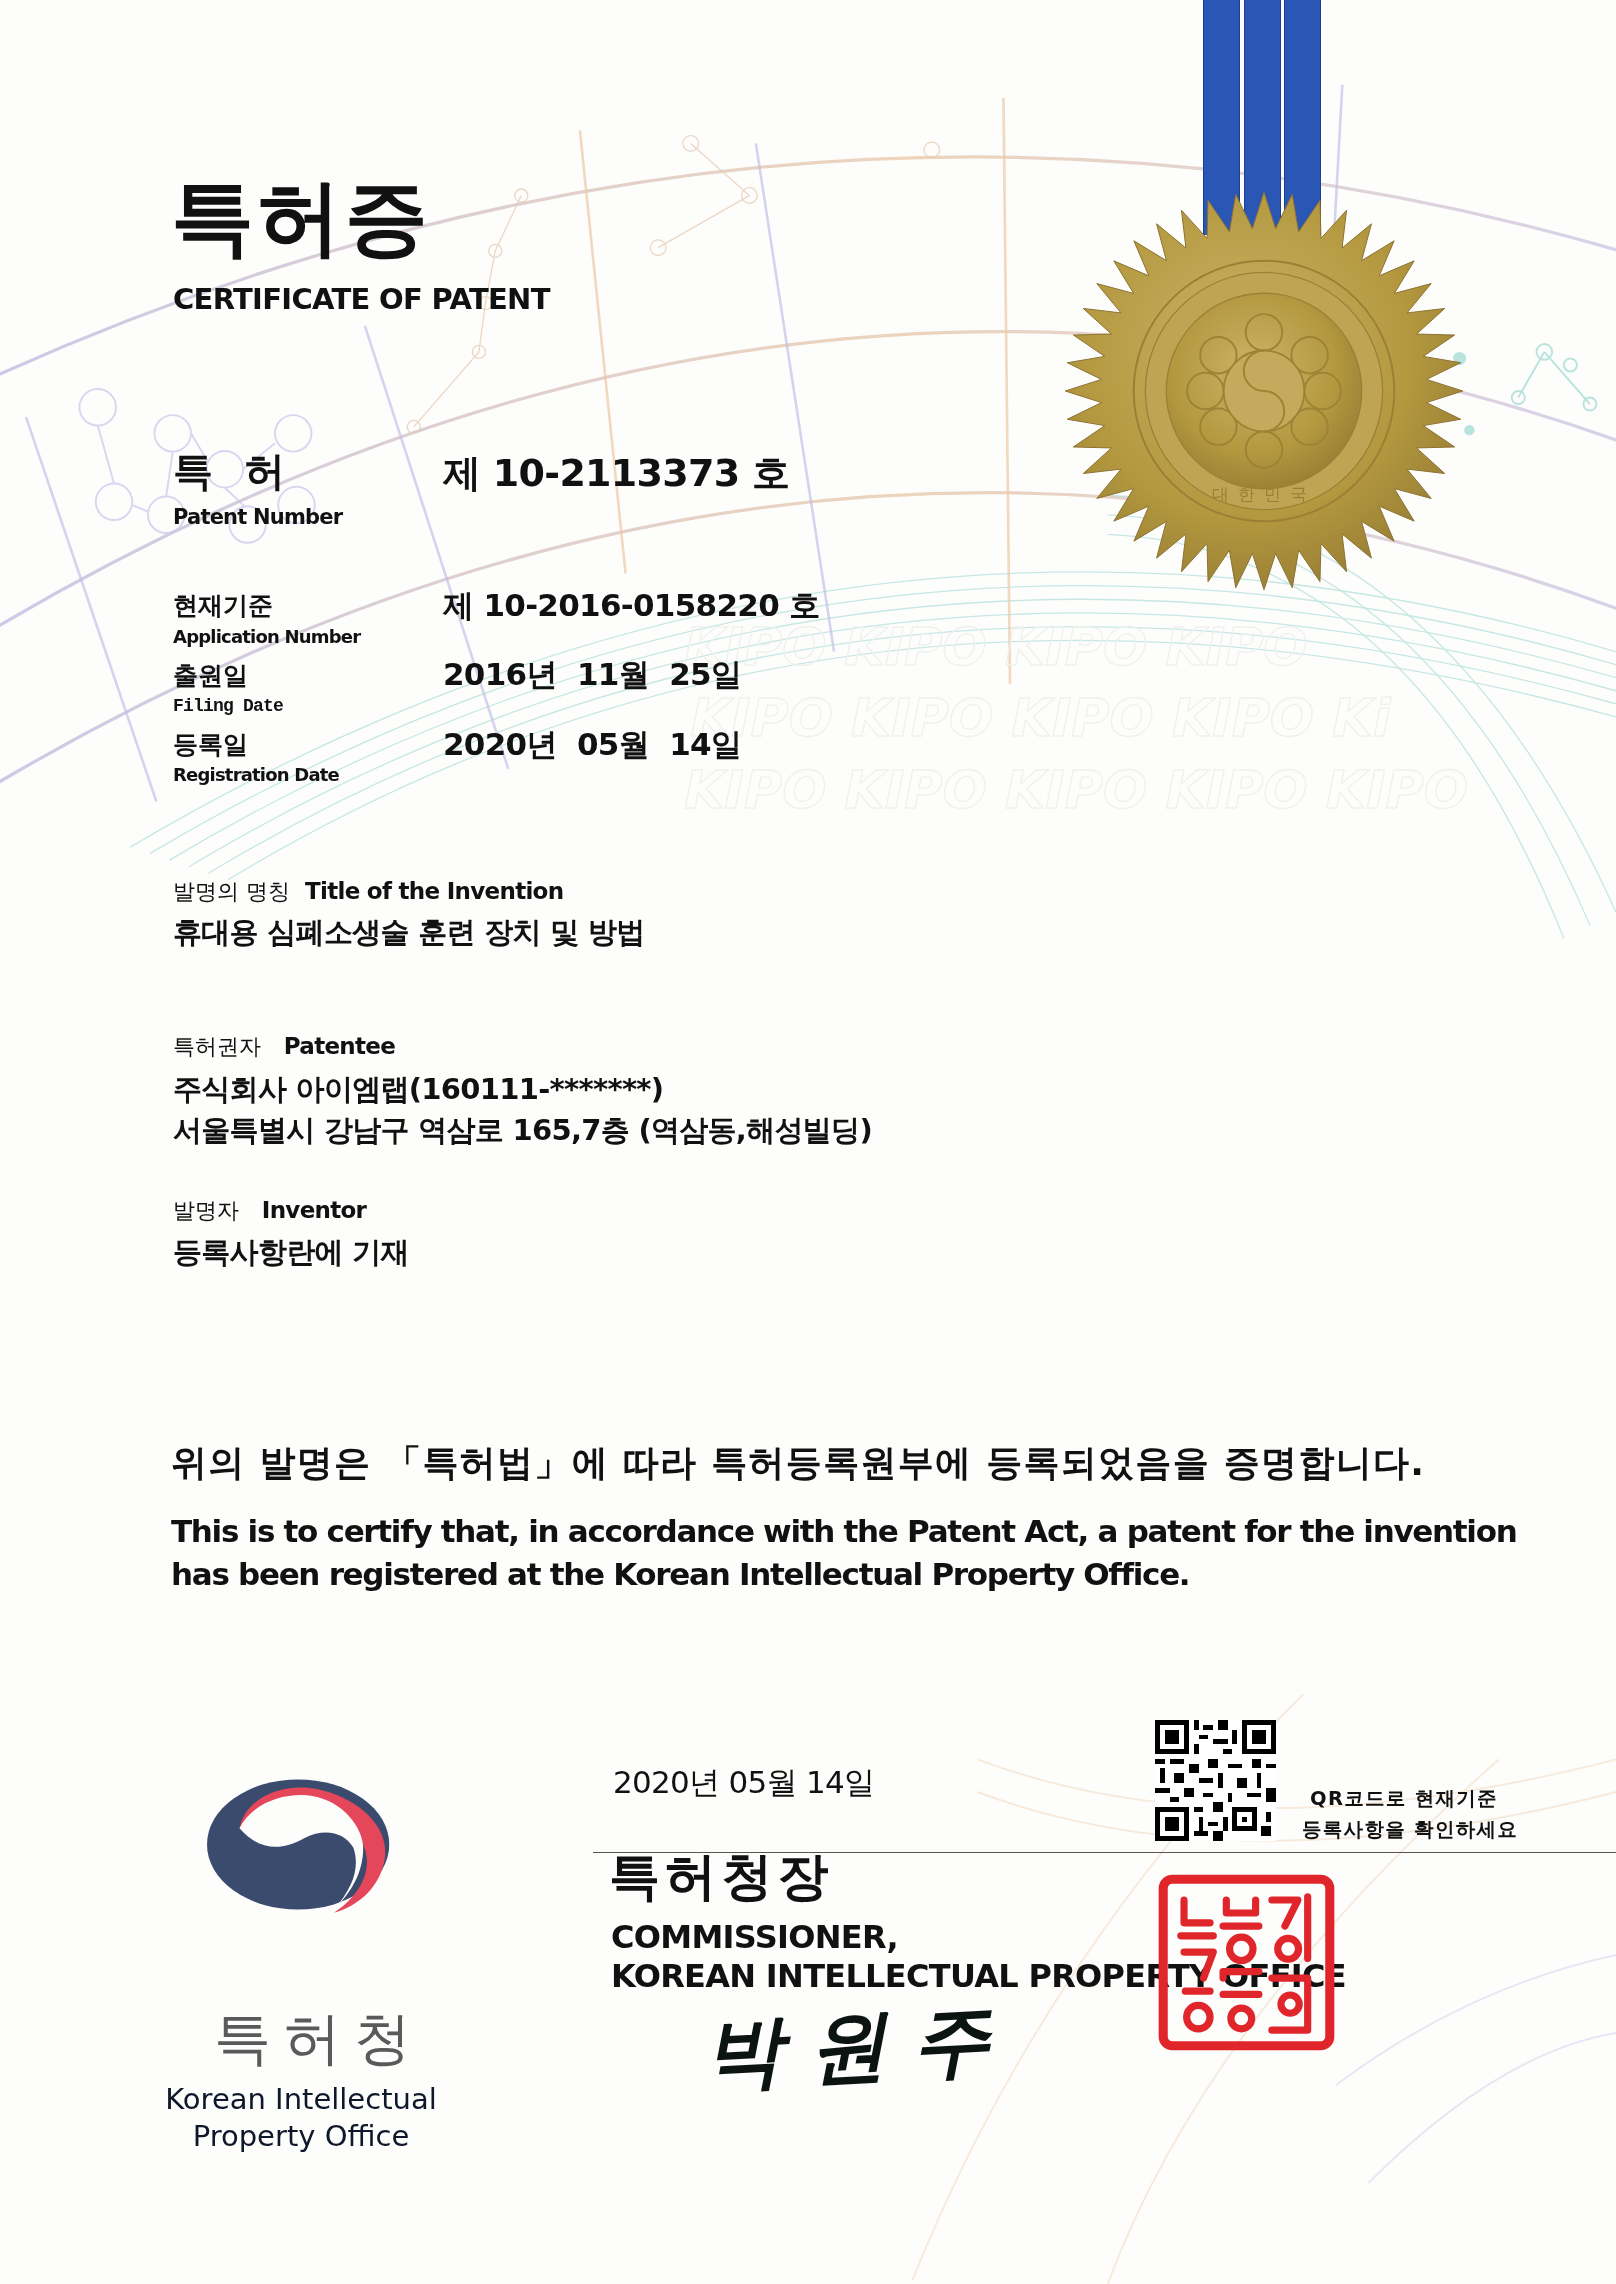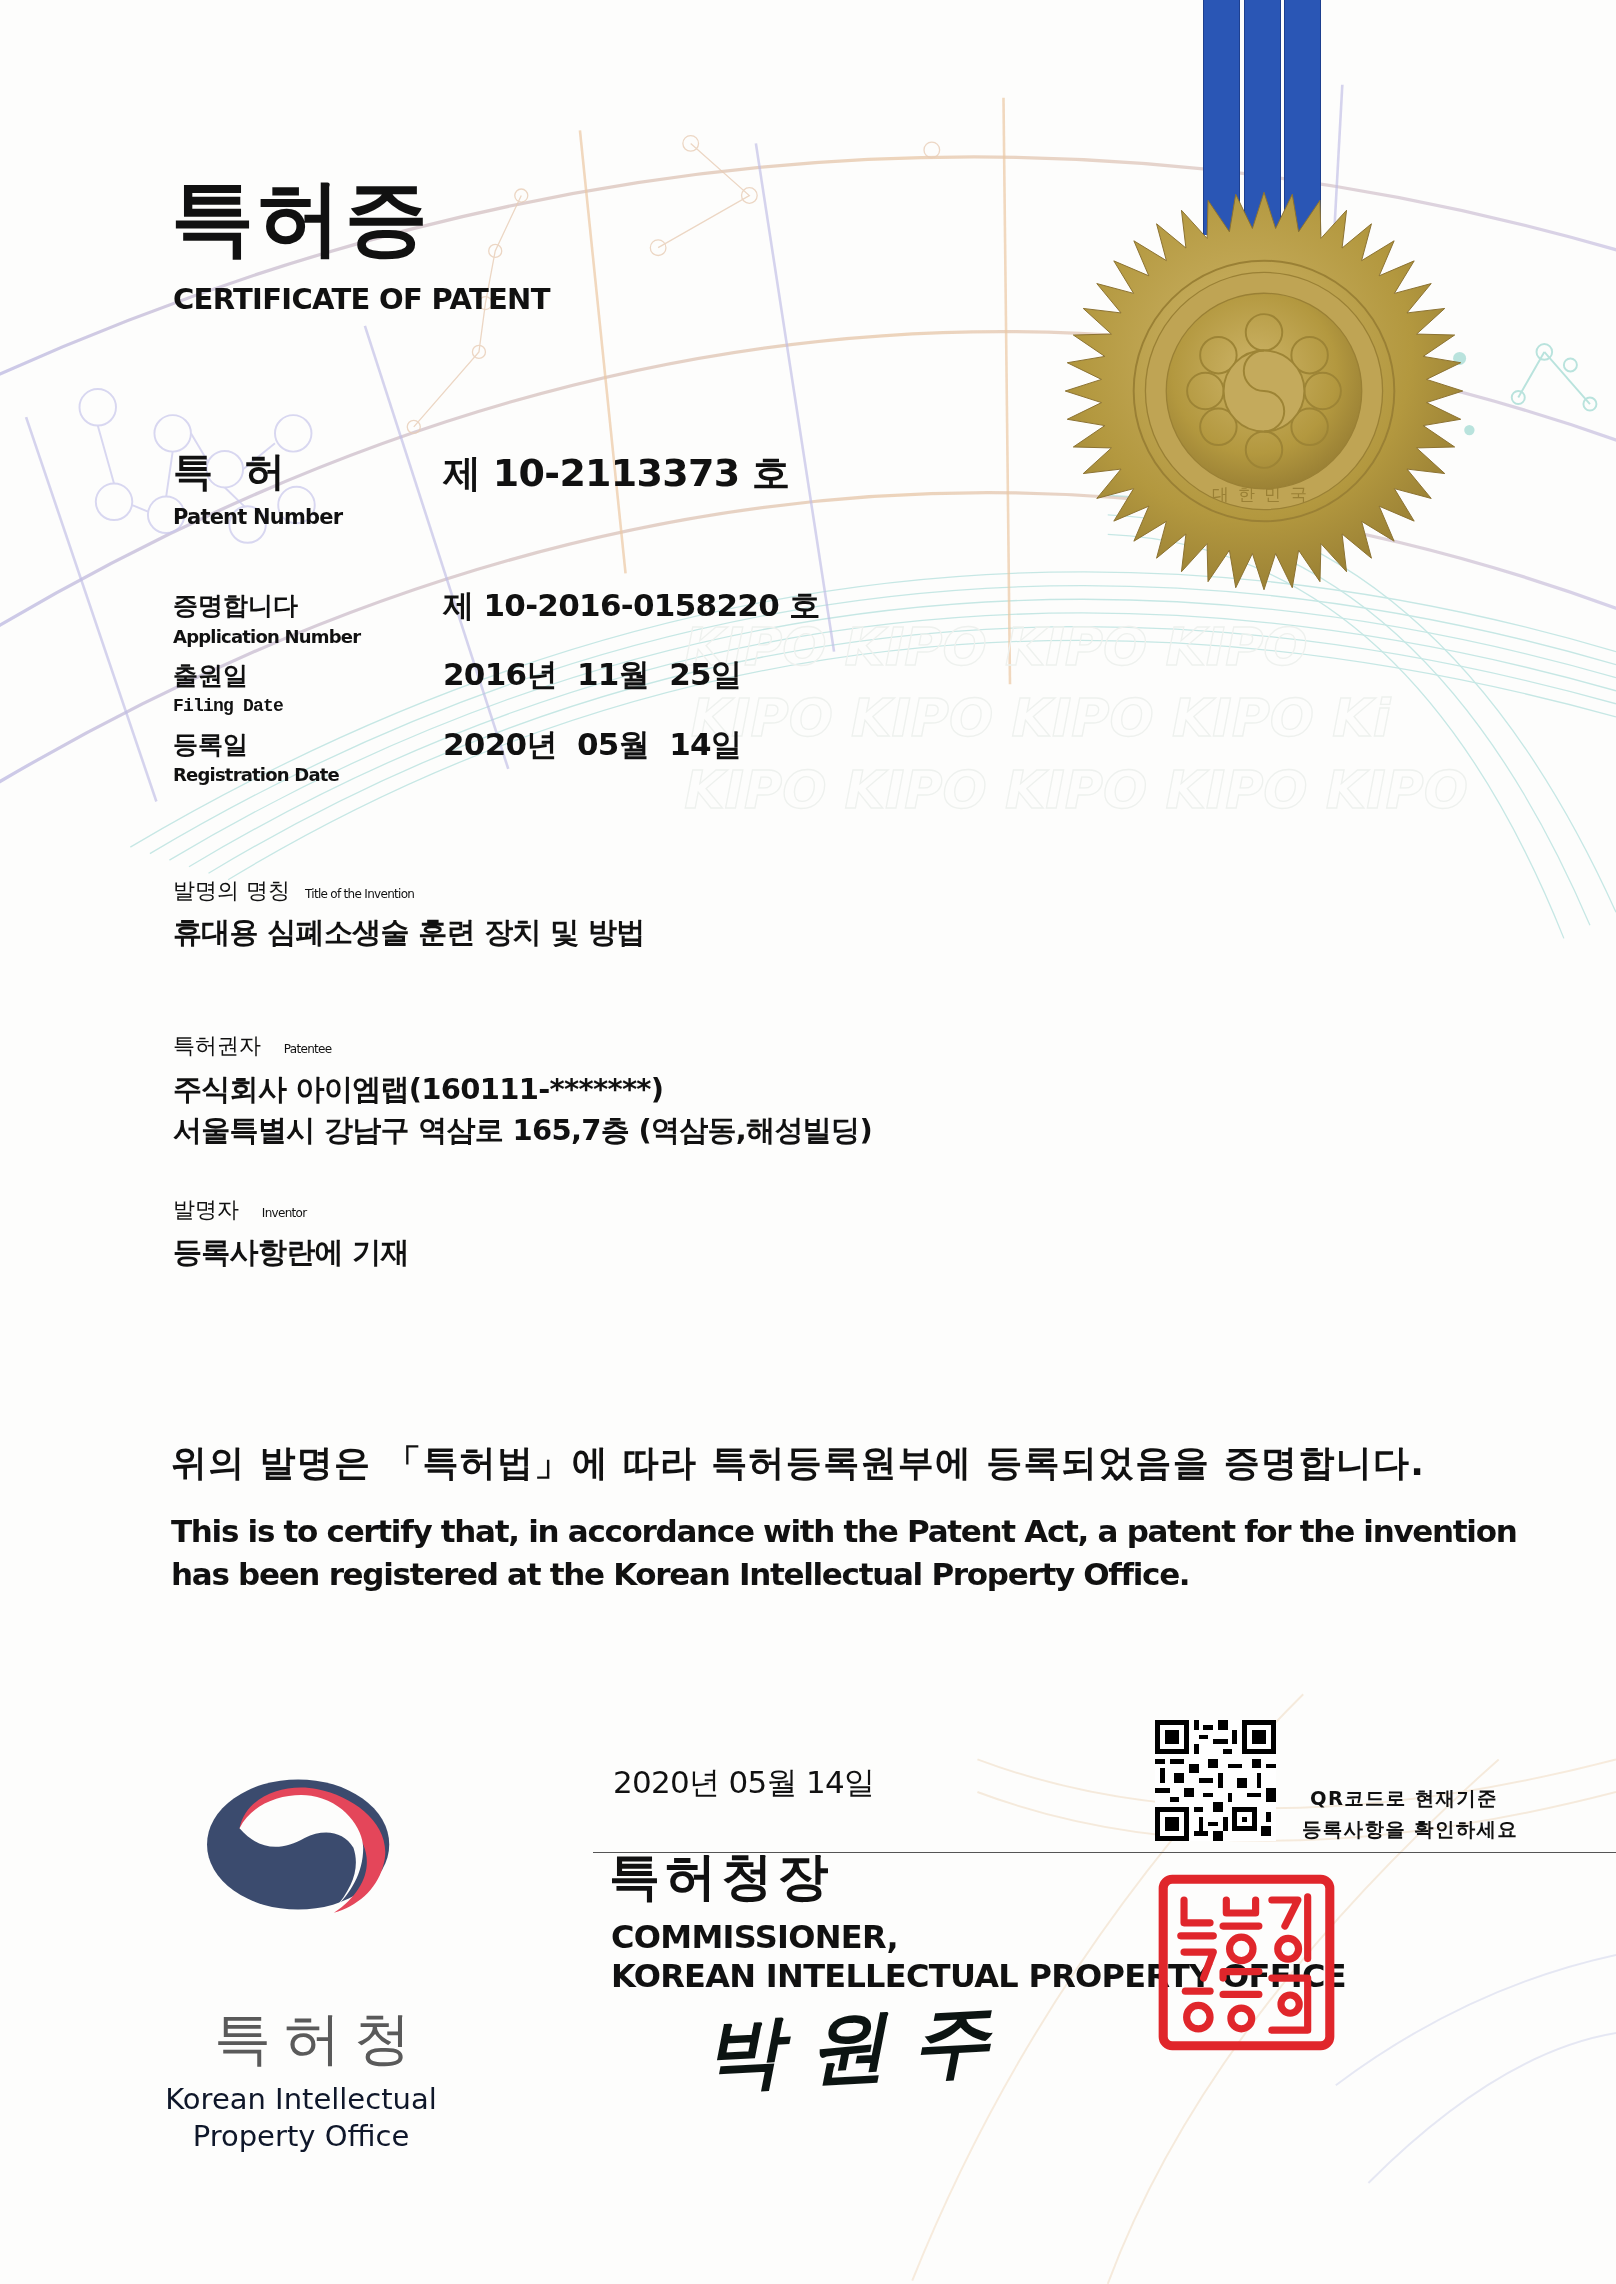--- a/index.html
+++ b/index.html
@@ -12,21 +12,21 @@
   .bg { position: absolute; left: 0; top: 0; width: 1616px; height: 2284px; }
   .abs { position: absolute; white-space: nowrap; }
   .title-ko { left: 171px; top: 176px; font-size: 83px; font-weight: bold; letter-spacing: 3.9px; line-height: 1; }
   .title-en { left: 173px; top: 282px; font-size: 29px; font-weight: bold; letter-spacing: -0.7px; }
   .lbl-ko-big { font-size: 40px; font-weight: bold; letter-spacing: 9px; line-height: 1; }
   .lbl-ko { font-size: 25px; font-weight: bold; line-height: 1; }
   .lbl-en { font-size: 18px; font-weight: bold; letter-spacing: -0.8px; line-height: 1; }
   .val-big { font-size: 38px; font-weight: bold; letter-spacing: -0.7px; line-height: 1; }
   .val { font-size: 31px; font-weight: bold; letter-spacing: -0.7px; line-height: 1; }
   .sec-lbl-ko { font-size: 22px; font-weight: normal; line-height: 1; }
-  .sec-lbl-en { font-size: 12px; font-weight: normal; letter-spacing: -0.7px; line-height: 1; }
+  .sec-lbl-en { font-size: 23px; font-weight: bold; letter-spacing: -0.7px; line-height: 1; }
   .sec-val { font-size: 29px; font-weight: bold; letter-spacing: -0.7px; line-height: 1; }
   .cert-ko { left: 171px; top: 1445px; font-size: 36px; font-weight: bold; letter-spacing: 1.3px; line-height: 1; }
   .cert-en { left: 171px; font-size: 31px; font-weight: bold; letter-spacing: -1.3px; line-height: 1; }
   .issue-date { left: 613px; top: 1767px; font-size: 31px; letter-spacing: -0.7px; line-height: 1; }
   .commissioner-ko { left: 609px; top: 1851px; font-size: 51px; font-weight: bold; letter-spacing: 5.2px; line-height: 1; }
   .commissioner-en { left: 611px; font-size: 32px; font-weight: bold; letter-spacing: -0.7px; line-height: 1; }
   .qr-text { left: 1303px; font-size: 19.5px; font-weight: bold; letter-spacing: 1.3px; line-height: 1; }
   .org-ko { left: 214px; top: 2010px; font-size: 57px; color: #5a5a5a; letter-spacing: 13px; line-height: 1; }
   .org-en { font-size: 29px; color: #0f172a; line-height: 1; text-align: center; width: 300px; left: 151px; }
   .signature { left: 704px; top: 2007px; font-family: "DejaVu Serif", serif; font-size: 78px; font-weight: bold; font-style: italic; color: #0c1412; letter-spacing: 26px; line-height: 1; transform: rotate(-3deg); }
@@ -173,21 +173,21 @@
   <text x="0" y="168" text-anchor="middle" font-family="DejaVu Sans, sans-serif" font-size="26" fill="#9a8035" letter-spacing="14">대한민국</text>
 </svg>
 
 <div class="abs title-ko">특허증</div>
 <div class="abs title-en">CERTIFICATE OF PATENT</div>
 
 <div class="abs lbl-ko-big" style="left:173px;top:451px;">특 허</div>
 <div class="abs lbl-en" style="left:173px;top:507px;font-size:21px;">Patent Number</div>
 <div class="abs val-big" style="left:443px;top:454px;">제 10-2113373 호</div>
 
-<div class="abs lbl-ko" style="left:173px;top:593px;">증명합니다</div>
+<div class="abs lbl-ko" style="left:173px;top:593px;">현재기준</div>
 <div class="abs lbl-en" style="left:173px;top:628px;">Application Number</div>
 <div class="abs val" style="left:443px;top:590px;">제 10-2016-0158220 호</div>
 
 <div class="abs lbl-ko" style="left:173px;top:663px;">출원일</div>
 <div class="abs lbl-en" style="left:173px;top:697px;font-family:Liberation Mono, monospace;">Filing Date</div>
 <div class="abs val" style="left:443px;top:659px;white-space:pre;">2016년  11월  25일</div>
 
 <div class="abs lbl-ko" style="left:173px;top:732px;">등록일</div>
 <div class="abs lbl-en" style="left:173px;top:766px;">Registration Date</div>
 <div class="abs val" style="left:443px;top:729px;white-space:pre;">2020년  05월  14일</div>

